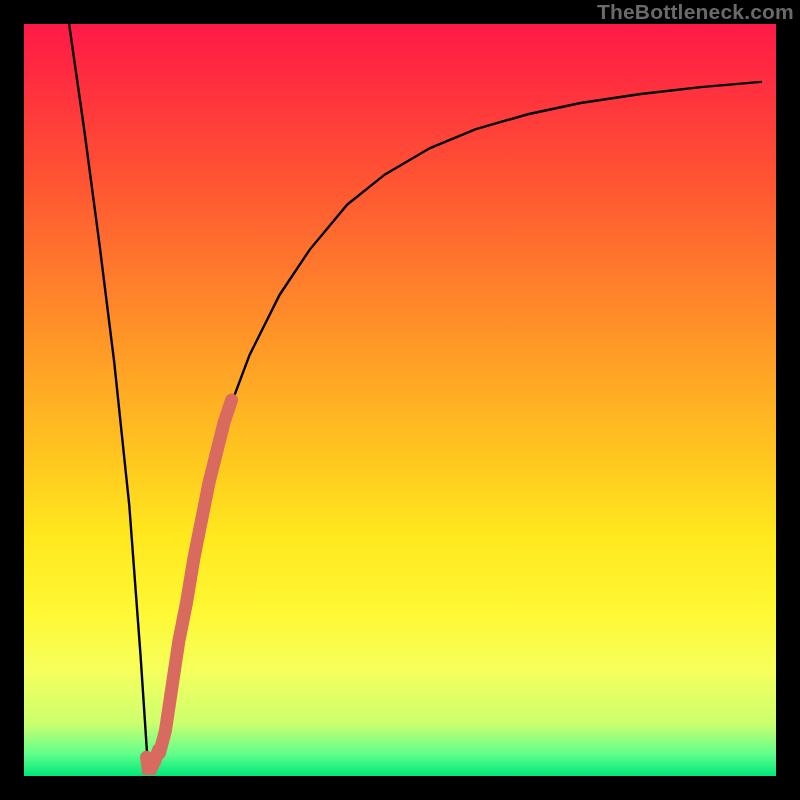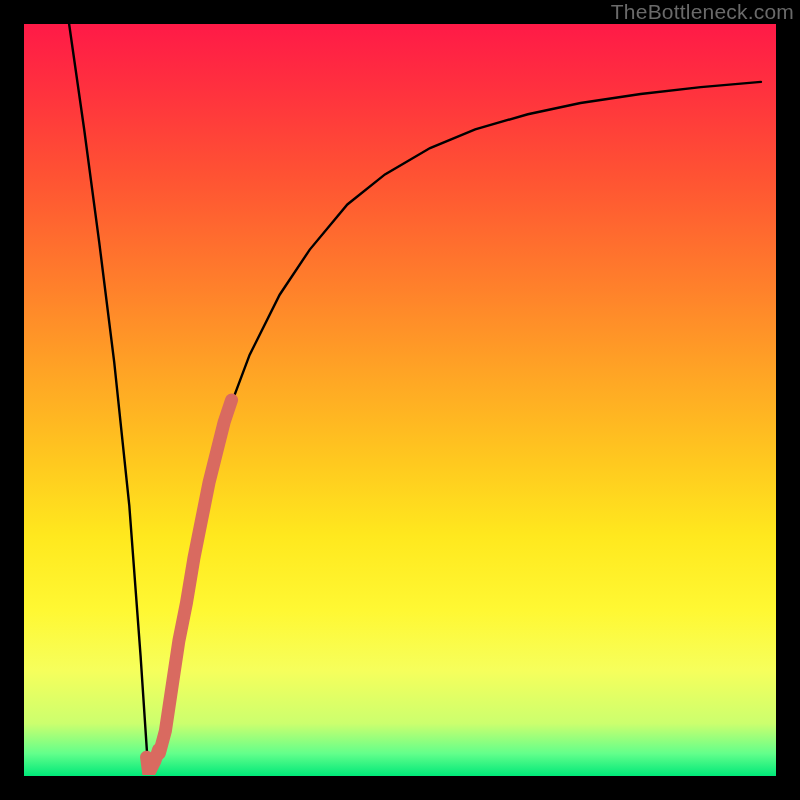--- a/index.html
+++ b/index.html
@@ -44,21 +44,21 @@
       #00e879 100%
     );
   }
   .watermark {
     position: absolute;
     top: 0px;
     right: 6px;
     color: #6a6a6a;
     font-size: 21px;
     letter-spacing: 0.2px;
-    font-weight: 400;
+    font-weight: 700;
     z-index: 5;
   }
   svg.curve {
     position: absolute;
     inset: 0;
     z-index: 3;
   }
 </style>
 </head>
 <body>

